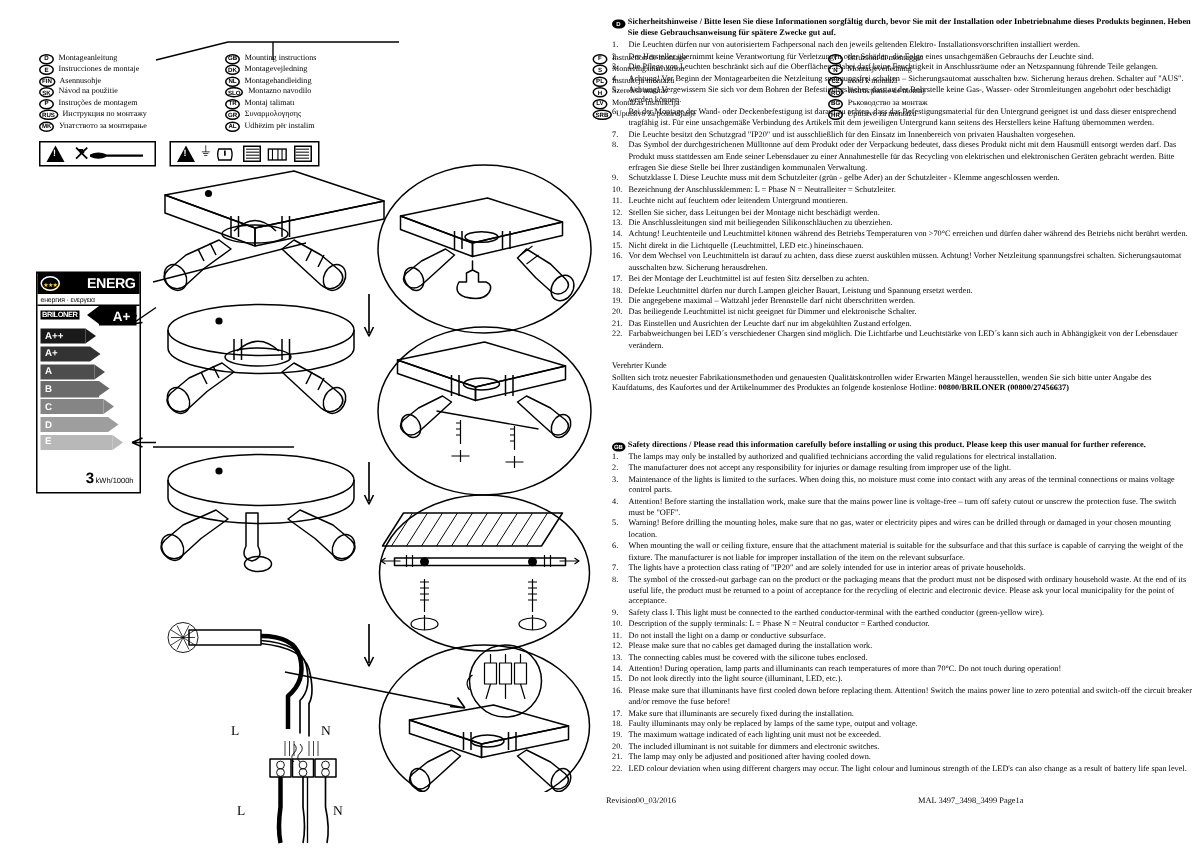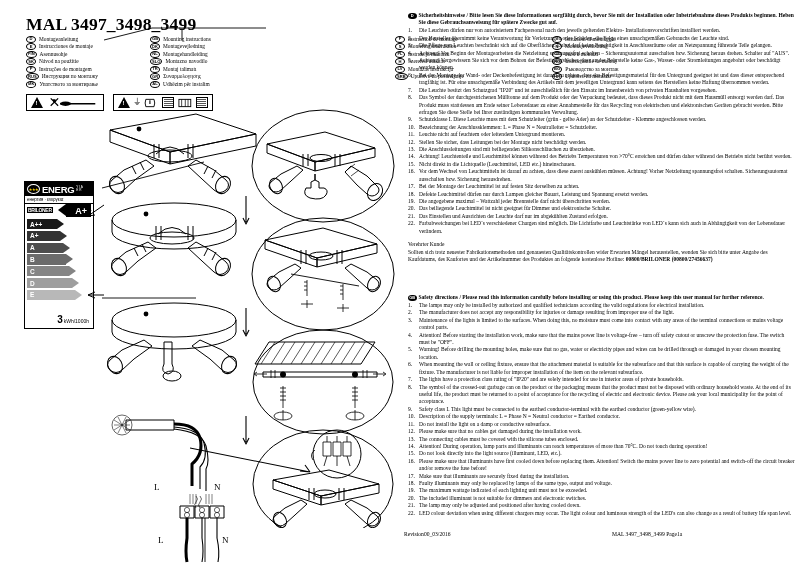--- a/index.html
+++ b/index.html
@@ -78,21 +78,21 @@
   .sym-mini i { display:block; height: 1.2px; background:#555; }
 
   
   .energy {
     position: absolute; left: 24px; top: 181px;
     width: 70px; height: 148px;
     border: 1px solid #000; background: #fff;
   }
   .en-top {
     height: 14px; background: #000; color: #fff;
-    display: flex; align-items: center; padding: 0 2px; gap: 2px;
+    display: flex; align-items: center; padding: 0 2px; gap: 18px;
   }
   .en-stars {
     width: 13px; height: 10px; border-radius: 50%;
     border: .7px solid #fff; position: relative; flex: 0 0 auto;
     display:flex; align-items:center; justify-content:center;
     font-size: 4px; color:#ffd400; letter-spacing:-.5px;
   }
   .en-word {
     font-family: "Liberation Sans", sans-serif;
     font-size: 9.5px; font-weight: bold; letter-spacing: -.3px;
@@ -187,21 +187,20 @@
   .footer-r {
     position: absolute; left: 612px; top: 531px;
     font-size: 5.6px;
   }
 </style>
 </head>
 <body>
 
 <div class="page">
 
-  <div class="title">MAL 3497_3498_3499</div>
 
   <div class="lang-block">
     <div class="lang-col" id="lang-col-1">
         <div class="lang-row">
           <span class="cc">D</span>
           <span class="txt">Montageanleitung</span>
         </div>
         <div class="lang-row">
           <span class="cc">E</span>
           <span class="txt">Instrucciones de montaje</span>

